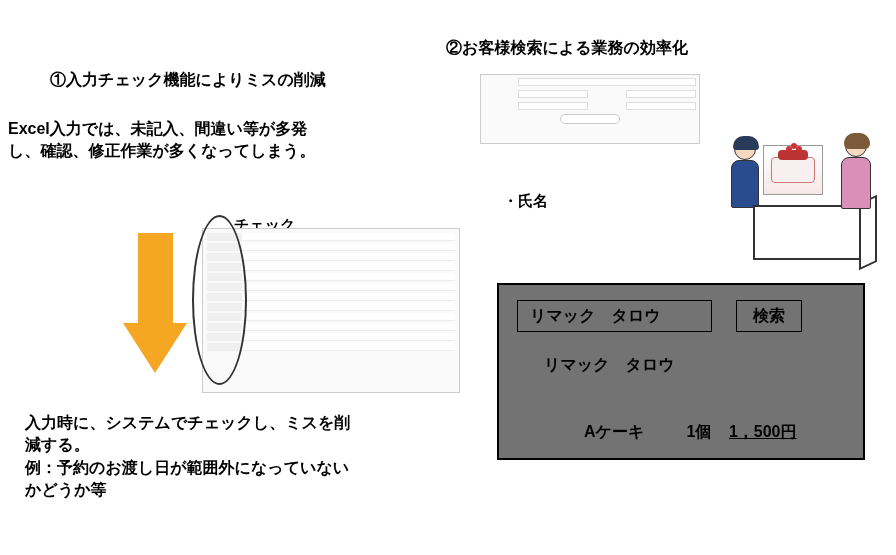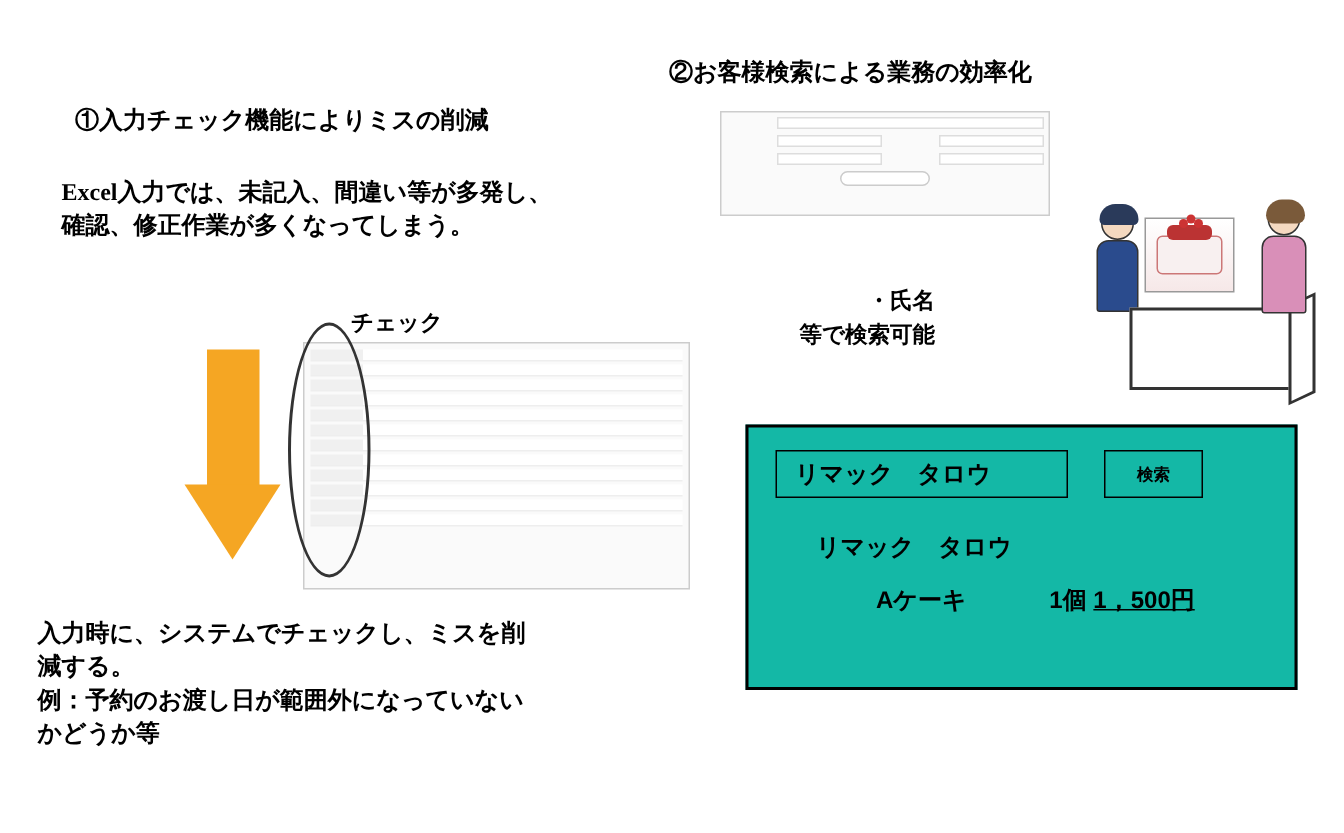--- a/index.html
+++ b/index.html
@@ -18,25 +18,25 @@
     }
     .h1 { left: 50px; top: 38px; margin-top: 32px; }
     .h2 { left: 446px; top: 38px; }
     .body-text {
       position: absolute;
       font-weight: bold;
       font-size: 16px;
       color: #000;
       line-height: 1.4;
     }
-    .t1 { left: 41px; top: 118px; width: 330px; font-family: Liberation Serif, serif; }
+    .t1 { left: 8px; top: 118px; width: 330px; }
     .t2 { left: 25px; top: 412px; width: 340px; }
     .check-label {
       position: absolute;
-      left: 234px; top: 206px;
+      left: 234px; top: 216px;
       font-weight: bold; font-size: 15px;
     }
     .arrow {
       position: absolute;
       left: 123px; top: 233px;
       width: 65px; height: 145px;
     }
     .arrow-stem {
       position: absolute;
       left: 15px; top: 0;
@@ -144,53 +144,53 @@
     }
     .cake::after{
       content:""; position:absolute; top:-12px; left:14px; width:6px; height:6px; background:#c33; border-radius:50%;
       box-shadow: 10px 0 0 #c33, 5px -3px 0 #c33;
     }
     .result-box {
       position: absolute;
       left: 497px; top: 283px;
       width: 368px; height: 177px;
       border: 2px solid #000;
-      background: #14b8a6;
+      background: #737373;
     }
     .name-box {
       position: absolute;
       left: 18px; top: 15px;
       width: 195px; height: 32px;
       border: 1.5px solid #000;
       display:flex; align-items:center;
       padding-left:12px;
       font-weight:bold; font-size:16px;
     }
     .search-btn {
       position: absolute;
       left: 237px; top: 15px;
       width: 66px; height: 32px;
       border: 1.5px solid #000;
       display:flex; align-items:center; justify-content:center;
-      font-weight:bold; font-size:11px;
+      font-weight:bold; font-size:16px;
     }
     .result-name {
       position: absolute;
       left: 45px; top: 70px;
       font-weight:bold; font-size:16px;
     }
     .result-line {
       position: absolute;
       font-weight:bold; font-size:16px;
     }
     .rA { left: 85px; top: 105px; }
     .rB { left: 85px; top: 135px; }
-    .result-line span.q { display:inline-block; width:58px; text-align:right; padding-left:20px;}
+    .result-line span.q { display:inline-block; width:58px; text-align:left; padding-left:20px;}
     .result-line span.p { display:inline-block; width:95px; text-align:left;text-decoration:underline; }
-    .result-line span.item { display:inline-block; width:78px; }
+    .result-line span.item { display:inline-block; width:78px;margin-top:32px; }
   </style>
 </head>
 <body>
 
 <div class="heading h1">①入力チェック機能によりミスの削減</div>
 <div class="body-text t1">Excel入力では、未記入、間違い等が多発し、確認、修正作業が多くなってしまう。</div>
 
 <div class="check-label">チェック</div>
 
 <div class="arrow">
@@ -270,21 +270,20 @@
       <div class="lab"></div>
       <div class="inp"></div>
       <div class="lab"></div>
       <div class="inp"></div>
     </div>
   <span class="btn"></span>
 </div>
 
 <div class="search-list">
   <div>・氏名</div>
-  <div>　　等で検索可能</div>
 </div>
 
 <div class="sales-scene">
   <div class="cake-photo">
       <div class="cake"></div>
     </div>
   <div class="clerk">
     <div class="clerk-head">
         <div class="clerk-hair"></div>
       </div>

